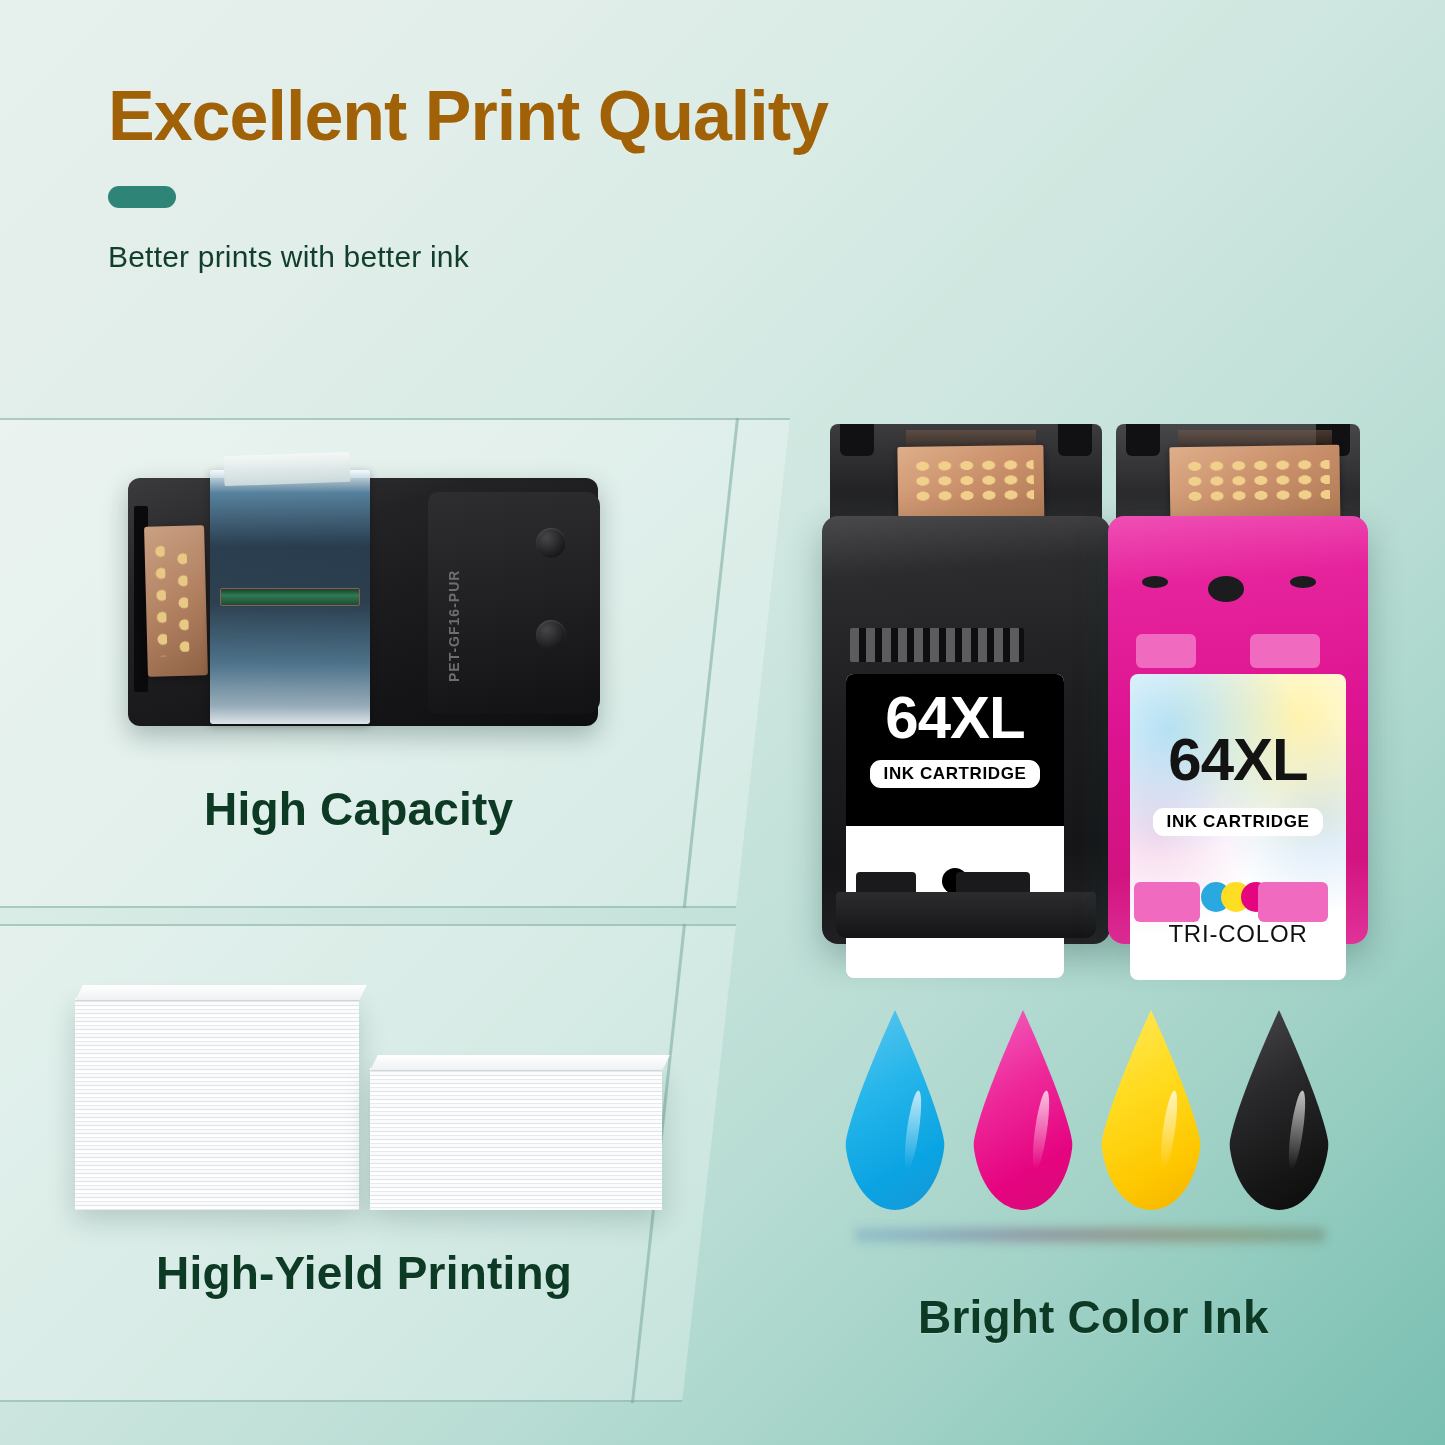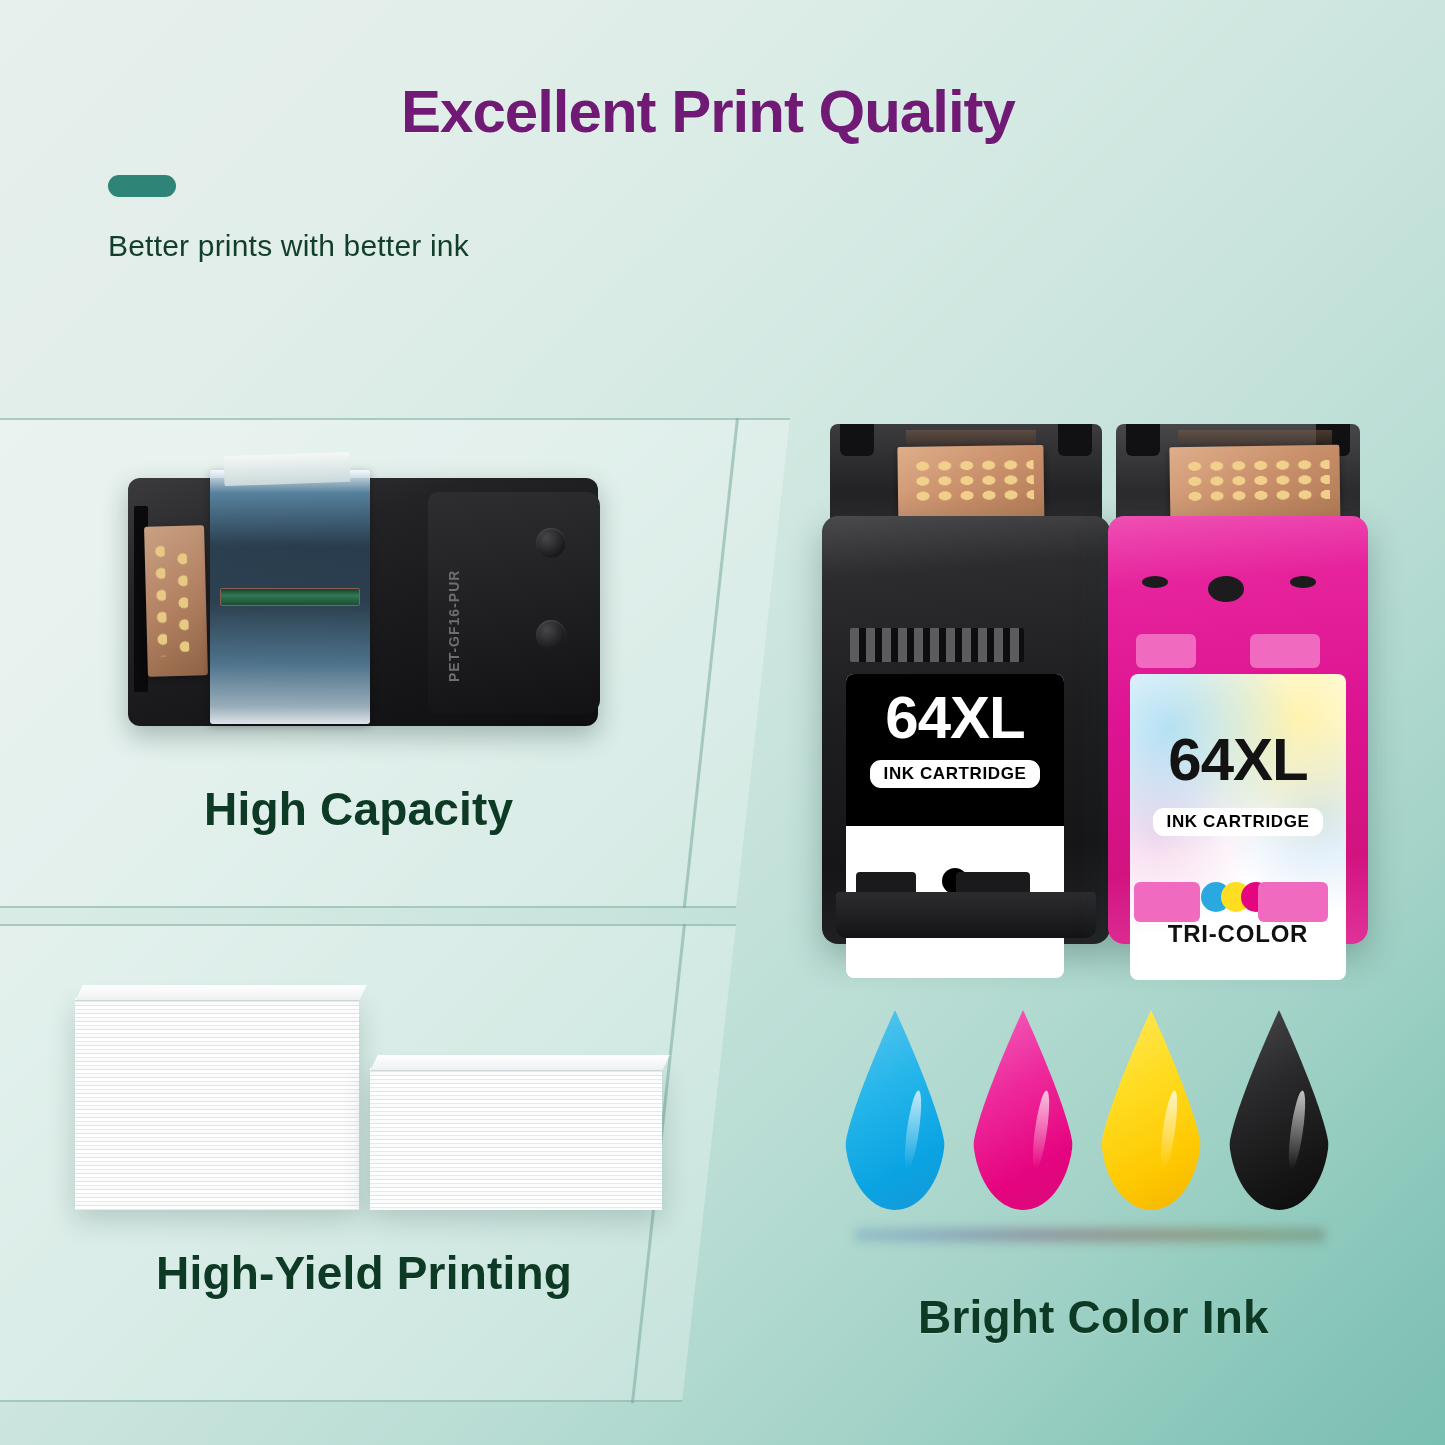--- a/index.html
+++ b/index.html
@@ -18,24 +18,23 @@
         #79bfb2 100%);
     position:relative;
     overflow:hidden;
   }
 
   .stage{ position:absolute; inset:0; }
 
   
   .header{ position:absolute; left:108px; top:80px; width:1200px; }
   .title{
-    font-size:60px; font-weight:bold; letter-spacing:-1px;
-    color:#701a75; line-height:1.05; white-space:nowrap;
+    font-size:70px; font-weight:bold; letter-spacing:-1px;
+    color:#a16207; line-height:1.05; white-space:nowrap;
     text-shadow:0 1px 1px rgba(255,255,255,.35);
-    text-align:center;
   }
   .accent-pill{
     margin-top:32px; width:68px; height:22px; border-radius:11px;
     background:#2e8577;
   }
   .subtitle{
     margin-top:32px; font-size:30px; color:#123f2b; font-weight:400;
     letter-spacing:.2px; white-space:nowrap;
   }
 
@@ -318,21 +317,21 @@
     position:relative; width:74px; height:30px; margin-top:46px;
   }
   .tri-dots span{
     position:absolute; top:0; width:30px; height:30px; border-radius:50%;
   }
   .tri-dots .c{ left:0;   background:#2aa9e0; }
   .tri-dots .y{ left:20px; background:#ffdd22; }
   .tri-dots .m{ left:40px; background:#e5067f; }
 
   .swatch-name{
-    font-size:24px; font-weight:bold; color:#111; letter-spacing:.8px;
+    font-size:24px; font-weight:normal; color:#111; letter-spacing:.8px;
     margin-top:10px;
   }
   .cart-color .swatch-name{ margin-top:8px; }
 
   .cart-foot{
     position:absolute; left:14px; right:14px; bottom:6px; height:46px;
     background:linear-gradient(180deg,#2c2c2f,#141416);
     border-radius:4px 4px 10px 10px;
   }
   .foot-tab{

